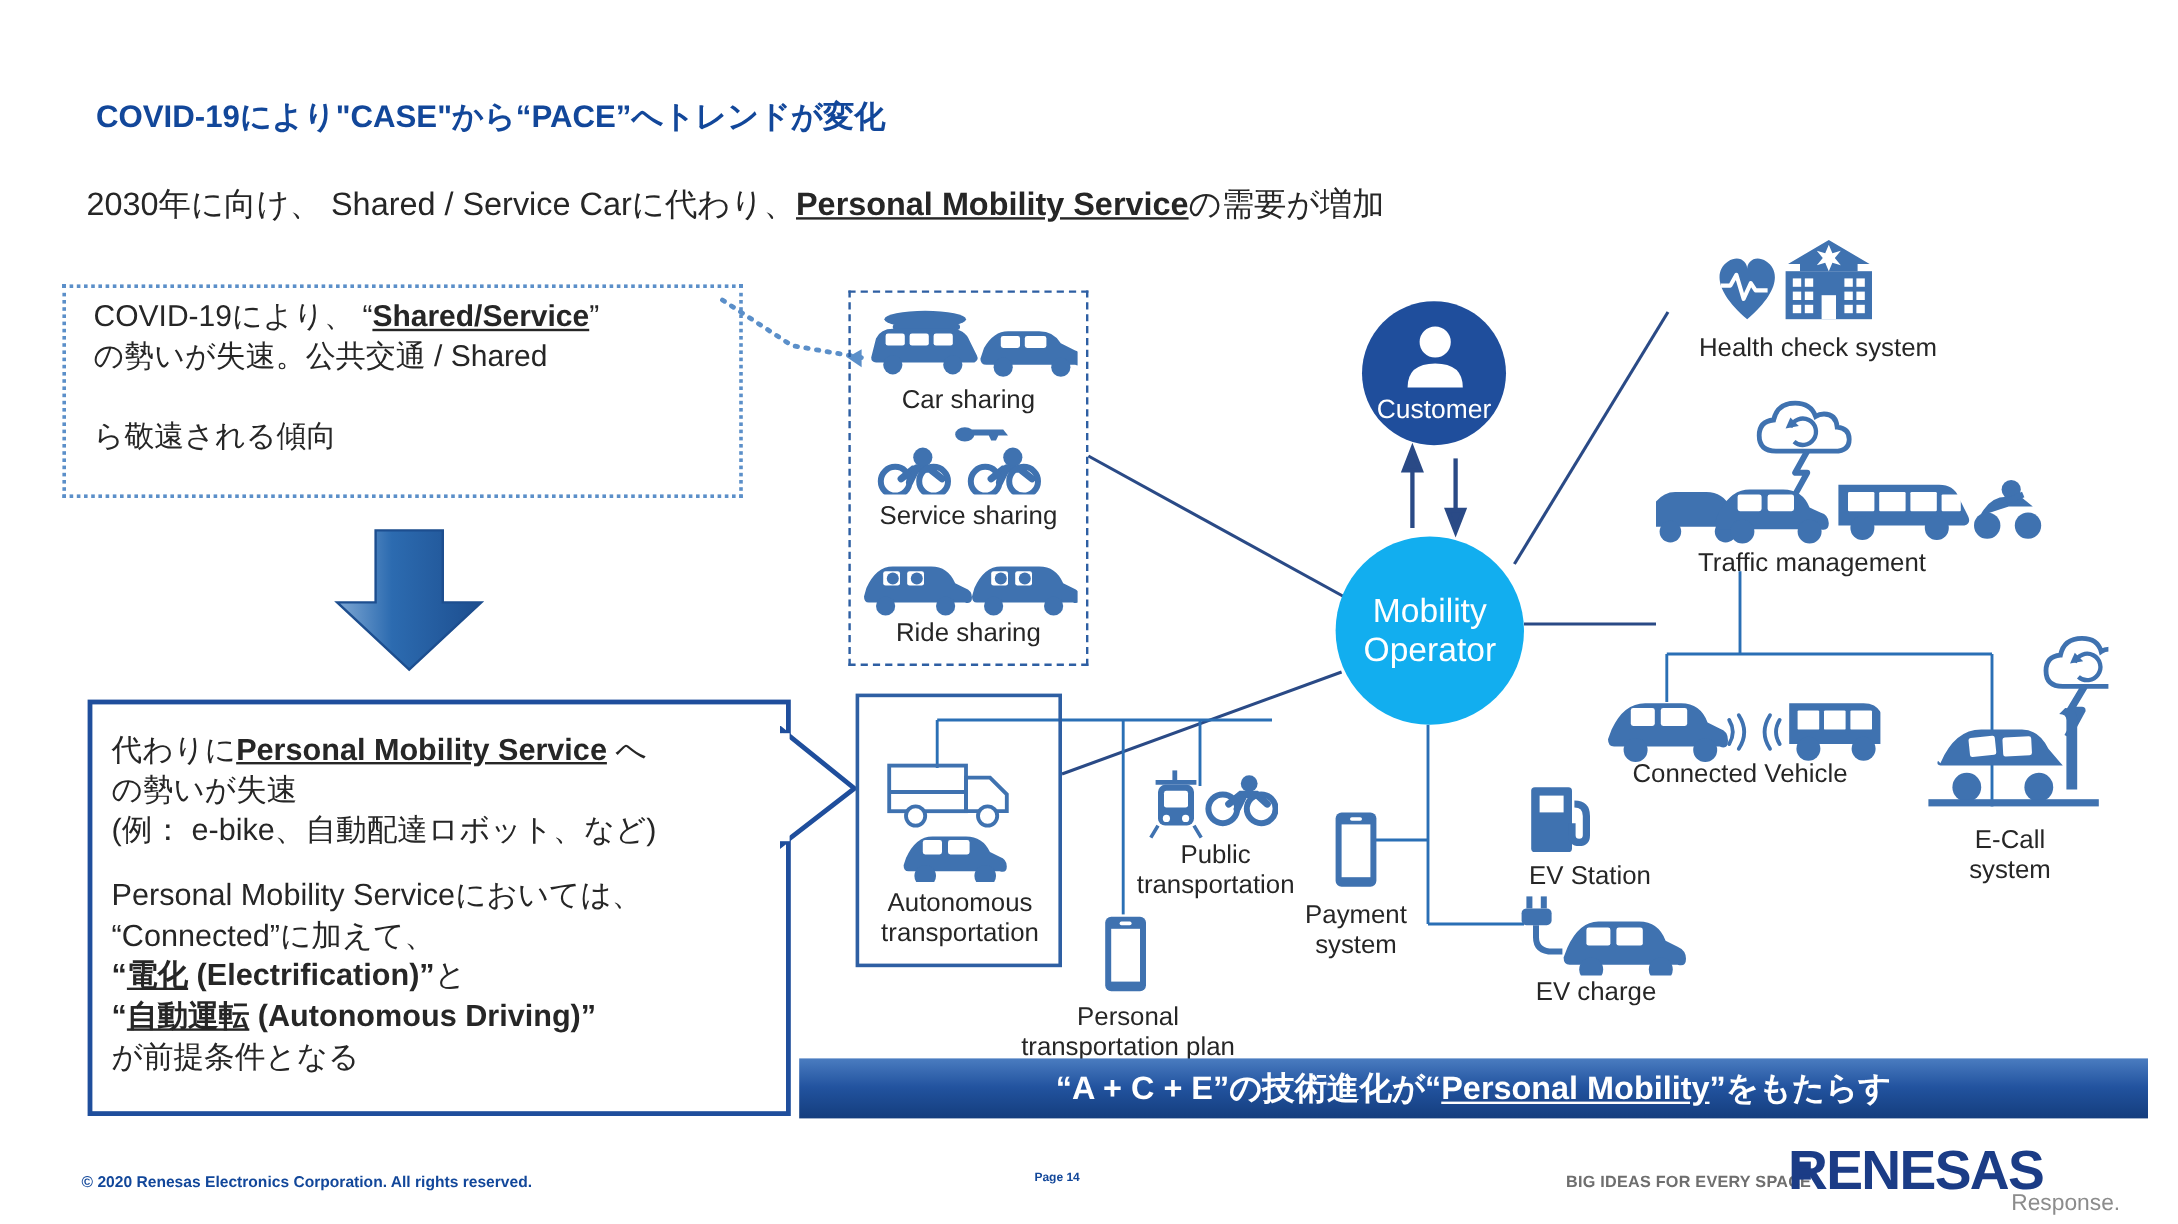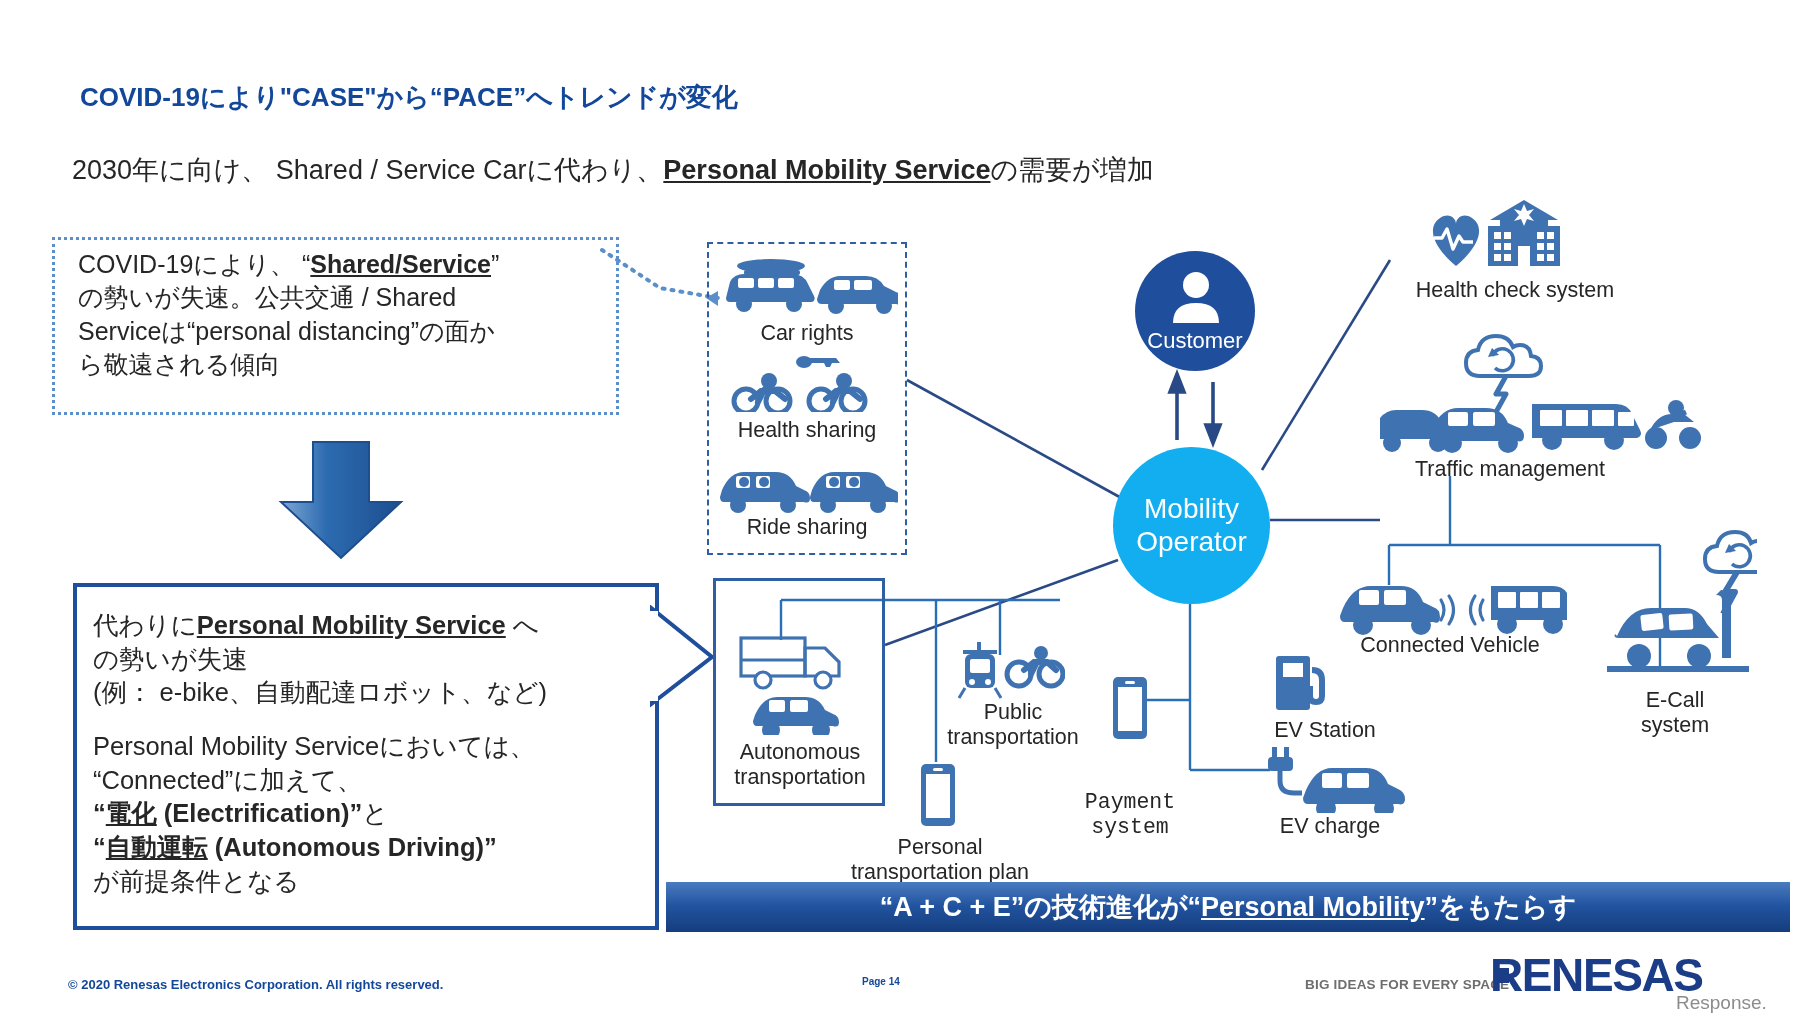--- a/index.html
+++ b/index.html
@@ -166,21 +166,21 @@
   <div class="title-sub">COVID-19により"CASE"から“PACE”へトレンドが変化</div>
 
   <div class="lead">
     <span>2030年に向け、 Shared / Service Carに代わり、</span><b>Personal Mobility Service</b><span>の需要が増加</span>
   </div>
 
   <div class="note-box"></div>
   <div class="note-text">
     <span>COVID-19により、 “</span><b>Shared/Service</b><span>”</span><br>
     <span>の勢いが失速。公共交通 / Shared</span><br>
-    <span>Serviceは“personal distancing”の面か</span><br>
+    <br>
     <span>ら敬遠される傾向</span>
   </div>
 
   <svg class="dot-connector" width="120" height="110">
     <path d="M 2 20 L 60 58 L 118 68" fill="none" stroke="#5B8FC9" stroke-width="4" stroke-dasharray="2 7" stroke-linecap="round"></path>
     <polygon points="118,61 118,76 106,68" fill="#5B8FC9"></polygon>
   </svg>
 
   <svg class="down-arrow" width="132" height="122">
     <defs>
@@ -262,39 +262,39 @@
       <rect x="62" y="22" width="16" height="10" fill="#fff" rx="2"></rect>
       <circle cx="28" cy="48" r="8"></circle>
         <circle cx="78" cy="48" r="8"></circle>
       <path d="M104 34 q8-14 20-14 h26 q12 0 18 10 l12 6 q6 2 6 8 t-6 4 H106 q-5 0-5-5 z"></path>
       <rect x="118" y="24" width="16" height="10" fill="#fff" rx="2"></rect>
       <rect x="138" y="24" width="18" height="10" fill="#fff" rx="2"></rect>
       <circle cx="120" cy="50" r="8"></circle>
         <circle cx="168" cy="50" r="8"></circle>
     </g>
   </svg>
-  <div class="lbl" style="left:707px;top:321px;width:200px;">Car rights</div>
+  <div class="lbl" style="left:707px;top:321px;width:200px;">Car sharing</div>
 
   <svg style="position:absolute;left:716px;top:352px;" width="182" height="60">
     <g fill="#3F72B0">
       <ellipse cx="88" cy="10" rx="8" ry="6"></ellipse>
       <path d="M94 6 h26 l4 5 h-8 l-2 4 h-4 l-2-4 h-14 z"></path>
       <circle cx="53" cy="29" r="8"></circle>
       <path d="M35 47 l10-8 h14 l10 8" stroke="#3F72B0" stroke-width="6" fill="none" stroke-linecap="round"></path>
       <path d="M48 38 l-6 12" stroke="#3F72B0" stroke-width="6" fill="none" stroke-linecap="round"></path>
       <circle cx="30" cy="49" r="12" fill="none" stroke="#3F72B0" stroke-width="5"></circle>
       <circle cx="62" cy="49" r="12" fill="none" stroke="#3F72B0" stroke-width="5"></circle>
       <circle cx="128" cy="29" r="8"></circle>
       <path d="M110 47 l10-8 h14 l10 8" stroke="#3F72B0" stroke-width="6" fill="none" stroke-linecap="round"></path>
       <path d="M123 38 l-6 12" stroke="#3F72B0" stroke-width="6" fill="none" stroke-linecap="round"></path>
       <circle cx="105" cy="49" r="12" fill="none" stroke="#3F72B0" stroke-width="5"></circle>
       <circle cx="137" cy="49" r="12" fill="none" stroke="#3F72B0" stroke-width="5"></circle>
     </g>
   </svg>
-  <div class="lbl" style="left:707px;top:418px;width:200px;">Health sharing</div>
+  <div class="lbl" style="left:707px;top:418px;width:200px;">Service sharing</div>
 
   <svg style="position:absolute;left:716px;top:460px;" width="182" height="54">
     <g fill="#3F72B0">
       <path d="M6 30 q8-18 22-18 h32 q14 0 20 14 l8 4 q6 2 6 8 t-6 4 H8 q-4 0-4-5 z"></path>
       <rect x="20" y="16" width="14" height="12" fill="#fff" rx="2"></rect>
       <rect x="40" y="16" width="14" height="12" fill="#fff" rx="2"></rect>
       <circle cx="28" cy="22" r="5"></circle>
         <circle cx="48" cy="22" r="5"></circle>
       <circle cx="22" cy="45" r="8"></circle>
         <circle cx="72" cy="45" r="8"></circle>
@@ -360,21 +360,21 @@
   <div class="lbl wrap" style="left:850px;top:835px;width:180px;">
     <span>Personal</span><br>
     <span>transportation plan</span>
   </div>
 
   <svg style="position:absolute;left:1110px;top:675px;" width="40" height="66">
     <rect x="3" y="2" width="34" height="62" rx="5" fill="#3F72B0"></rect>
     <rect x="8" y="12" width="24" height="44" fill="#fff"></rect>
     <rect x="15" y="6" width="10" height="3" rx="1.5" fill="#fff"></rect>
   </svg>
-  <div class="lbl wrap" style="left:1055px;top:790px;width:150px;font-family:Liberation Mono, monospace;">
+  <div class="lbl wrap" style="left:1055px;top:750px;width:150px;">
     <span>Payment</span><br>
     <span>system</span>
   </div>
 
   <svg style="position:absolute;left:1272px;top:650px;" width="58" height="62">
     <g fill="#3F72B0">
       <rect x="4" y="6" width="34" height="54" rx="3"></rect>
       <rect x="11" y="13" width="20" height="14" fill="#fff"></rect>
       <path d="M40 20 q10 0 10 10 v16 q0 6 -6 6 t-6-6 v-10" fill="none" stroke="#3F72B0" stroke-width="6"></path>
     </g>

